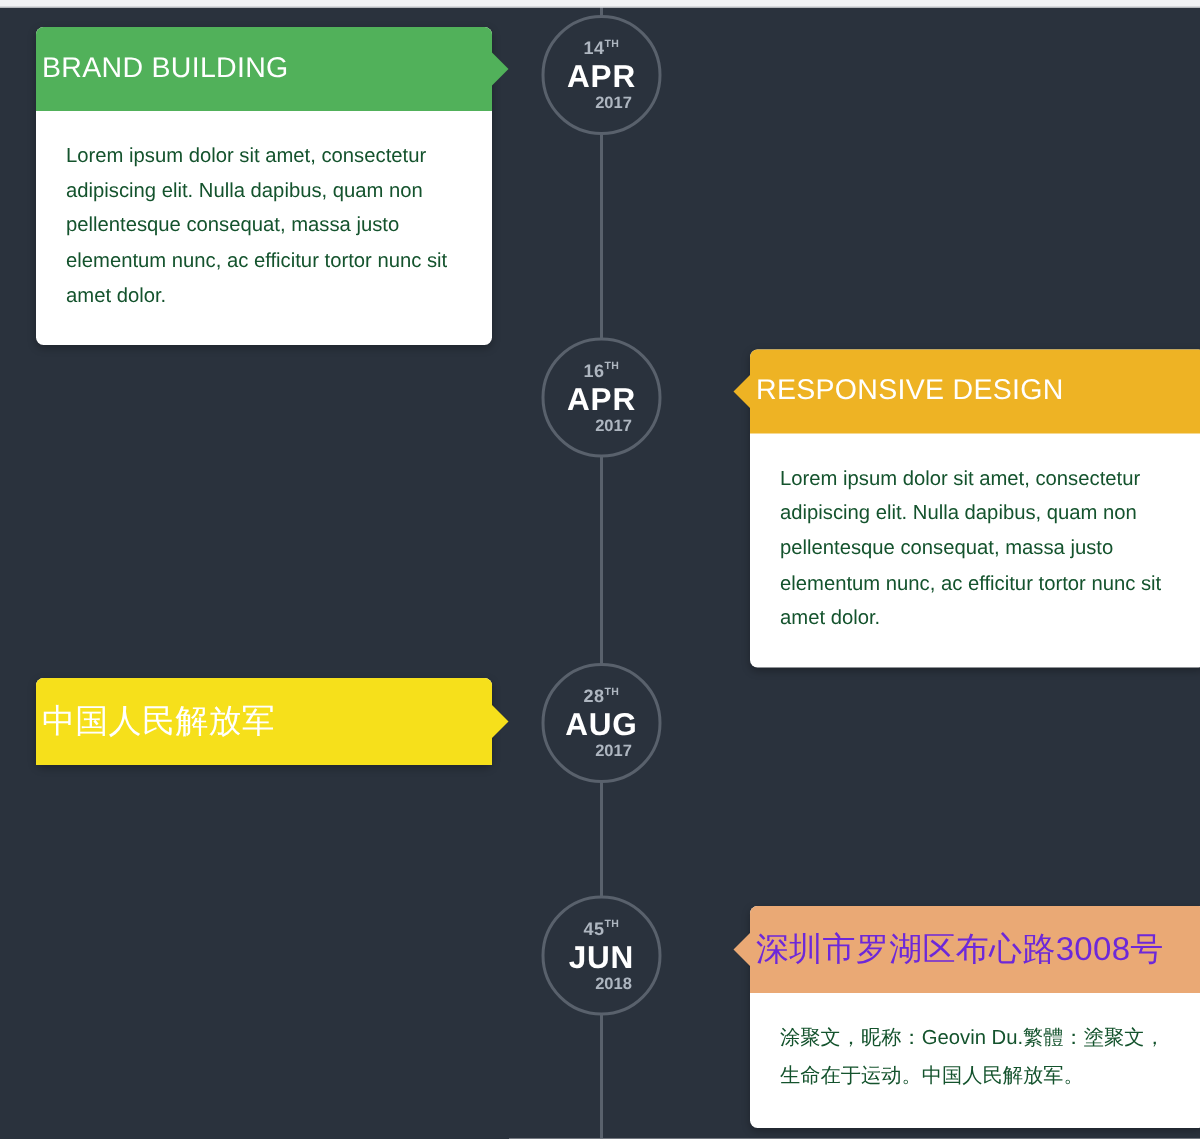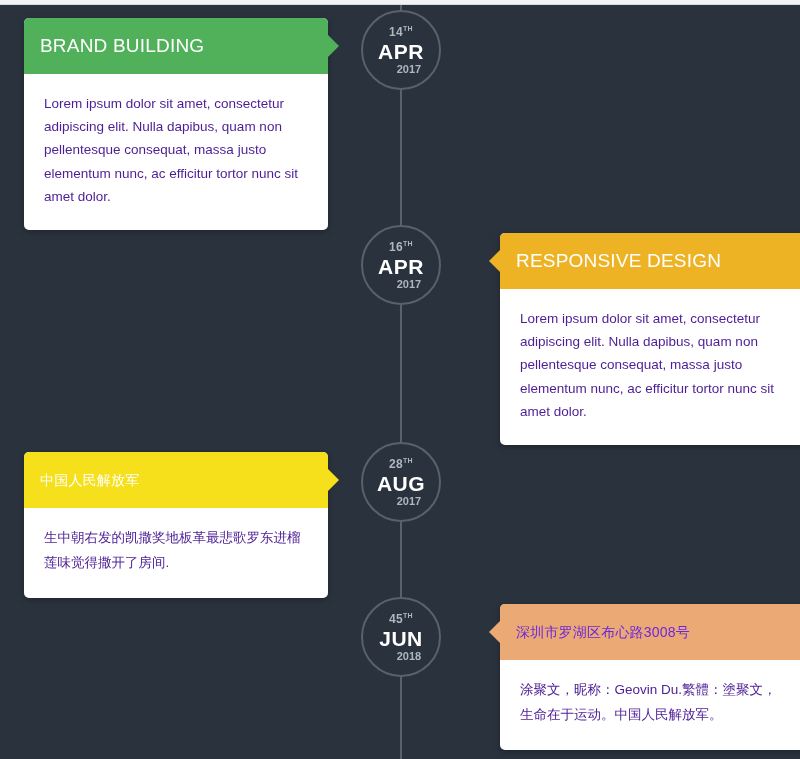--- a/index.html
+++ b/index.html
@@ -96,33 +96,33 @@
     border-radius: 5px;
     box-shadow: 0 2px 6px rgba(0,0,0,0.28);
     z-index: 3;
   }
   .card.left  { left: 24px; }
   .card.right { left: 476px; margin-left: 24px; }
 
   .card-header {
     position: relative;
     border-radius: 5px 5px 0 0;
-    padding: 16px 16px;
+    padding: 16px 4px;
     min-height: 56px;
     display: flex;
     align-items: center;
   }
   .card-title {
     color: #ffffff;
     font-size: 19px;
     font-weight: normal;
     letter-spacing: 0.2px;
     line-height: 1.2;
   }
-  .card-title.cjk { font-size: 14px; }
+  .card-title.cjk { font-size: 22px; }
 
   
   .card.left .card-header::after {
     content: "";
     position: absolute;
     top: 50%;
     right: -11px;
     margin-top: -11px;
     width: 0; height: 0;
     border-top: 11px solid transparent;
@@ -136,21 +136,21 @@
     left: -11px;
     margin-top: -11px;
     width: 0; height: 0;
     border-top: 11px solid transparent;
     border-bottom: 11px solid transparent;
     border-right: 11px solid currentColor;
   }
 
   .card-body {
     padding: 18px 20px 22px 20px;
-    color: #4c1d95;
+    color: #14532d;
     font-size: 13.5px;
     line-height: 1.72;
     border-radius: 0 0 5px 5px;
   }
   .card-body.cjk { line-height: 1.85; }
 </style>
 </head>
 <body>
 
 <div class="page">
@@ -194,21 +194,20 @@
     <div class="card-header" style="background: rgb(238, 179, 36); color: rgb(238, 179, 36);">
       <div class="card-title" style="color: rgb(255, 255, 255);">RESPONSIVE DESIGN</div>
     </div>
     <div class="card-body">Lorem ipsum dolor sit amet, consectetur adipiscing elit. Nulla dapibus, quam non pellentesque consequat, massa justo elementum nunc, ac efficitur tortor nunc sit amet dolor.</div>
   </div>
 
   <div class="card left" style="top:452px;">
     <div class="card-header" style="background: rgb(246, 224, 27); color: rgb(246, 224, 27);">
       <div class="card-title cjk" style="color: rgb(255, 255, 255);">中国人民解放军</div>
     </div>
-    <div class="card-body cjk">生中朝右发的凯撒奖地板革最悲歌罗东进榴莲味觉得撒开了房间.</div>
   </div>
 
   <div class="card right" style="top:604px;">
     <div class="card-header" style="background: rgb(234, 169, 117); color: rgb(234, 169, 117);">
       <div class="card-title cjk" style="color: #6d28d9;">深圳市罗湖区布心路3008号</div>
     </div>
     <div class="card-body cjk">涂聚文，昵称：Geovin Du.繁體：塗聚文，生命在于运动。中国人民解放军。</div>
   </div>
 
 </div>

